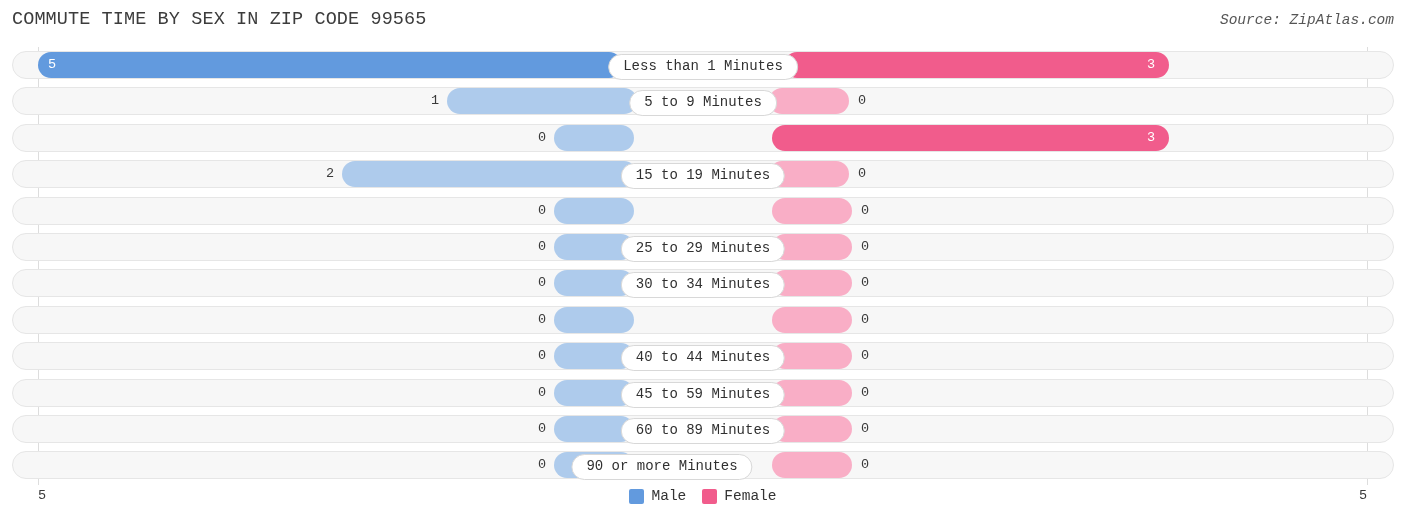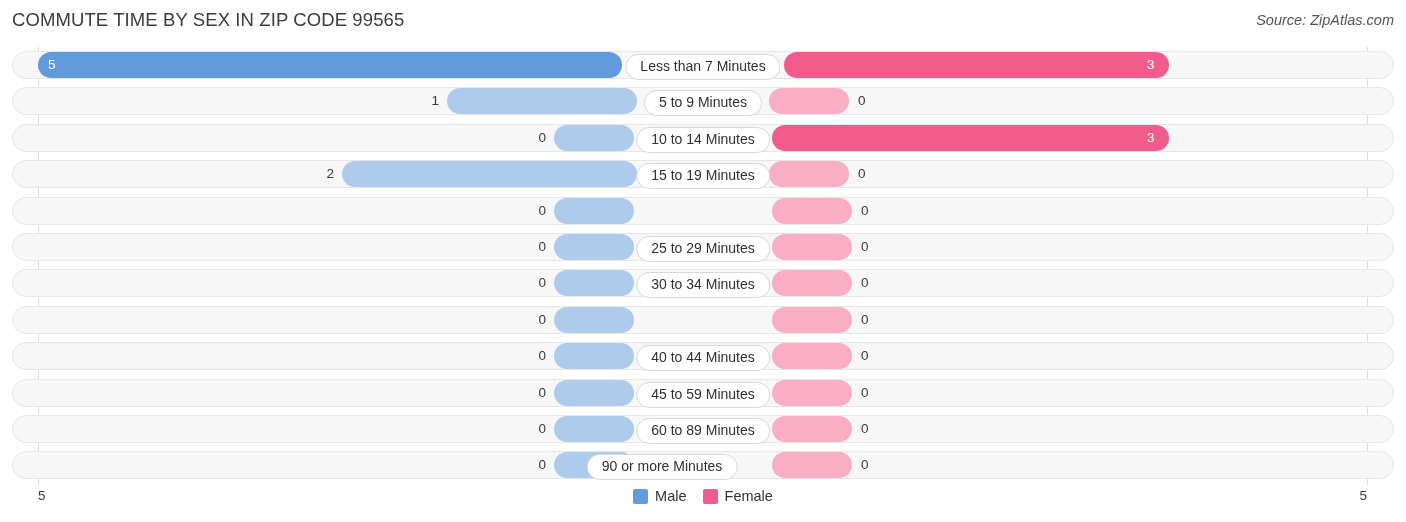--- a/index.html
+++ b/index.html
@@ -12,20 +12,21 @@
     height: 522px;
     font-family: "Liberation Sans", sans-serif;
     color: #3a3a3a;
     overflow: hidden;
   }
   #chart-root {
     position: relative;
     width: 1406px;
     height: 522px;
     box-sizing: border-box;
+    font-family: Liberation Mono, monospace;
   }
 
   
   #chart-title {
     position: absolute;
     left: 12px;
     top: 9px;
     font-size: 18.5px;
     letter-spacing: .1px;
     color: #3c3c3c;
@@ -187,41 +188,40 @@
     <div class="axis-line" id="axis-left"></div>
     <div class="axis-line" id="axis-right"></div>
     <div id="rows-container">
         <div class="row">
           <div class="track"></div>
           <div class="bars">
             <div class="bar bar-male" style="left: 38px; width: 584px;"></div>
             <div class="val val-inside" style="left: 48px;">5</div>
             <div class="bar bar-female" style="left: 784px; width: 385px;"></div>
             <div class="val val-inside" style="left: 1147px;">3</div>
-            <div class="cat-label" style="left: 703px;">Less than 7 Minutes</div>
+            <div class="cat-label" style="left: 703px;">Less than 1 Minutes</div>
           </div>
         </div>
         <div class="row">
           <div class="track"></div>
           <div class="bars">
             <div class="bar bar-male faded" style="left: 447px; width: 190px;"></div>
             <div class="val val-outside val-male-out" style="left: 413px; width: 26px;">1</div>
             <div class="bar bar-female faded" style="left: 769px; width: 80px;"></div>
             <div class="val val-outside val-female-out" style="left: 858px; width: 26px;">0</div>
             <div class="cat-label" style="left: 703px;">5 to 9 Minutes</div>
           </div>
         </div>
         <div class="row">
           <div class="track"></div>
           <div class="bars">
             <div class="bar bar-male faded" style="left: 554px; width: 80px;"></div>
             <div class="val val-outside val-male-out" style="left: 520px; width: 26px;">0</div>
             <div class="bar bar-female" style="left: 772px; width: 397px;"></div>
             <div class="val val-inside" style="left: 1147px;">3</div>
-            <div class="cat-label" style="left: 703px;">10 to 14 Minutes</div>
           </div>
         </div>
         <div class="row">
           <div class="track"></div>
           <div class="bars">
             <div class="bar bar-male faded" style="left: 342px; width: 295px;"></div>
             <div class="val val-outside val-male-out" style="left: 308px; width: 26px;">2</div>
             <div class="bar bar-female faded" style="left: 769px; width: 80px;"></div>
             <div class="val val-outside val-female-out" style="left: 858px; width: 26px;">0</div>
             <div class="cat-label" style="left: 703px; text-align: center;">15 to 19 Minutes</div>

